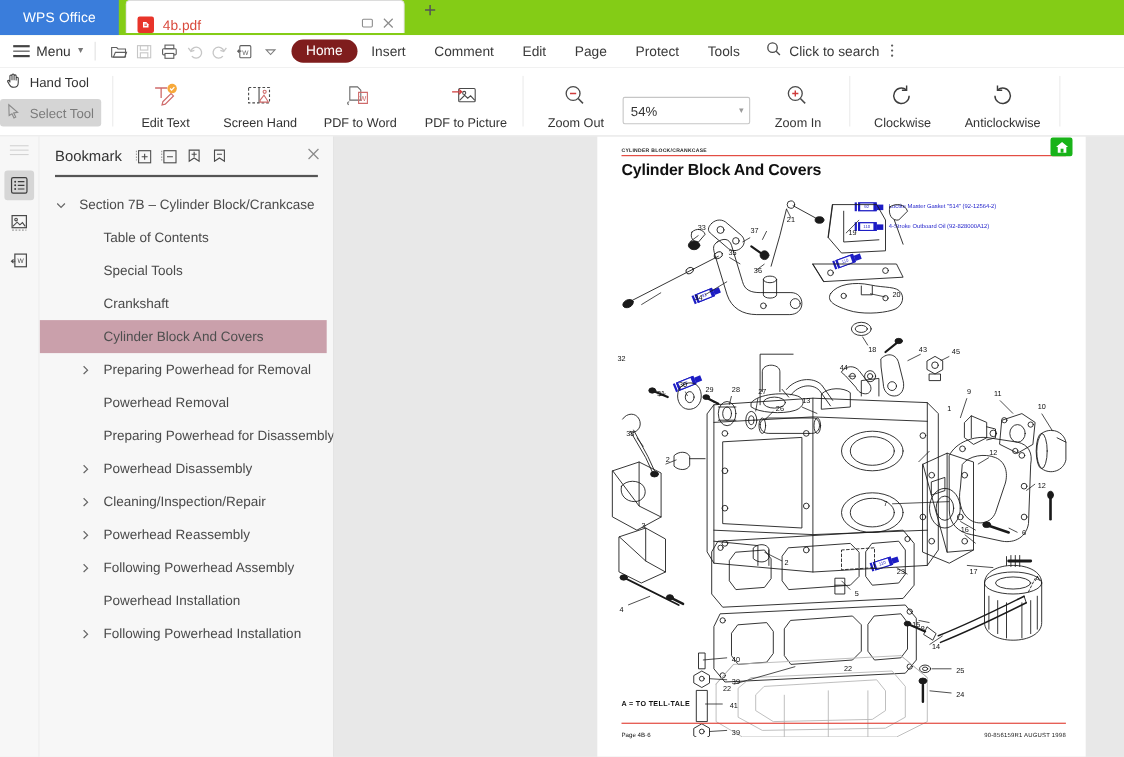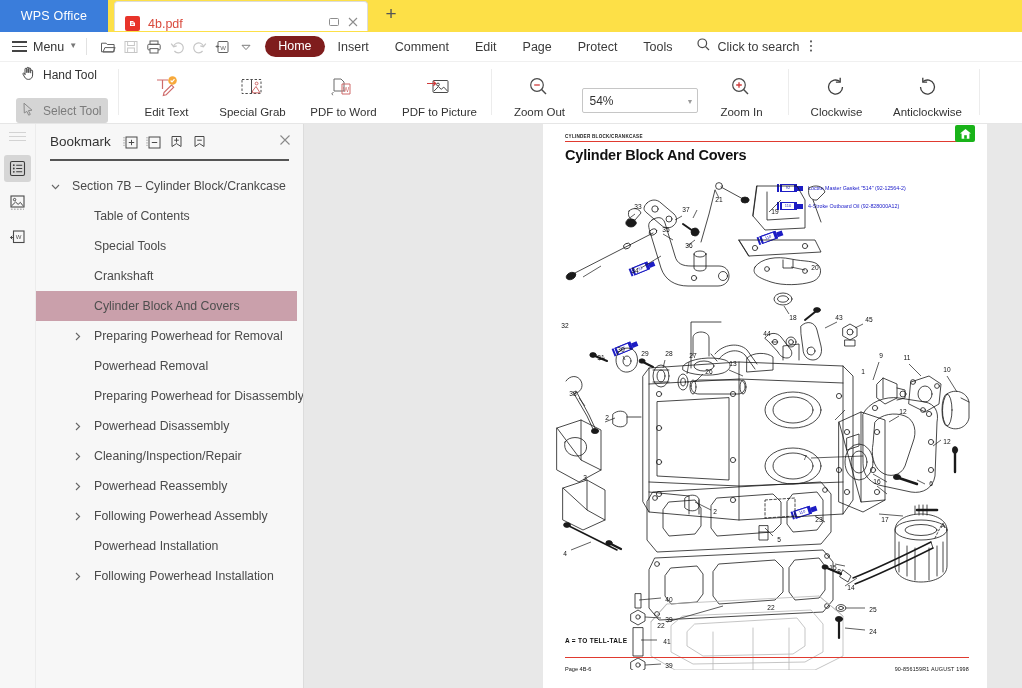--- a/index.html
+++ b/index.html
@@ -8,22 +8,22 @@
     width: 1022px; height: 688px;
     overflow: hidden;
     font-family: "Liberation Sans", sans-serif;
     background: #ffffff;
     -webkit-font-smoothing: antialiased;
   }
 
   
   #tabbar {
     height: 32px; width: 100%;
-    background: #fde047;
-    display: flex; align-items: center;
+    background: #84cc16;
+    display: flex; align-items: flex-start;
     position: relative;
   }
   #brand-tab {
     width: 108px; height: 32px;
     background: #3a7ddb;
     color: #ffffff;
     font-size: 12.5px;
     display: flex; align-items: center; justify-content: center;
     letter-spacing: .2px;
   }
@@ -110,22 +110,22 @@
   #ribbon {
     height: 62px; width: 100%;
     background: #ffffff;
     border-bottom: 1px solid #e6e6e6;
     display: flex; align-items: stretch;
     position: relative;
   }
   .rgroup { display: flex; align-items: stretch; padding: 3px 0 0; }
   .rsep { width: 1px; background: #ececec; margin: 7px 4px 8px; }
   .tool-stack {
-    display: flex; flex-direction: column; justify-content: space-between;
-    padding: 0 6px 0 16px; gap: 3px;
+    display: flex; flex-direction: column; justify-content: flex-start;
+    padding: 0 6px 0 0; gap: 3px;
   }
   .tool-row {
     display: flex; align-items: center; gap: 7px;
     font-size: 12px; color: #333;
     padding: 3px 7px 3px 4px; border-radius: 3px;
   }
   .tool-row.active { background: #d5d5d5; color: #7b7b7b; }
   .rbtn {
     width: 86px;
     display: flex; flex-direction: column;
@@ -435,21 +435,21 @@
 
     <div class="rbtn">
       <span class="gl">
         <svg width="28" height="26" viewBox="0 0 28 26">
           <rect x="4" y="4.5" width="19" height="14" fill="none" stroke="#4a4a4a" stroke-width="1" stroke-dasharray="2.4 1.8"></rect>
           <path d="M13.5 4.5v14" stroke="#4a4a4a" stroke-width="1"></path>
           <path d="M14.5 16 18 11.5l4 6.3h-7.5z" fill="none" stroke="#cf6b6b" stroke-width="1"></path>
           <circle cx="18.6" cy="8.5" r="1.4" fill="none" stroke="#cf6b6b" stroke-width="1"></circle>
         </svg>
       </span>
-      <span class="lbl">Special Grab</span>
+      <span class="lbl">Screen Hand</span>
     </div>
 
     <div class="rbtn wide">
       <span class="gl">
         <svg width="30" height="26" viewBox="0 0 30 26">
           <path d="M6 4h7l3 3v9H6z" fill="none" stroke="#6a6a6a" stroke-width="1"></path>
           <path d="M14 9h8v10h-8z" fill="none" stroke="#cf6b6b" stroke-width="1"></path>
           <text x="18" y="16.6" font-size="6.5" text-anchor="middle" fill="#cf6b6b" font-family="Liberation Sans">W</text>
           <path d="M5.5 17.5c-1.6 0-2.2 2-0.4 2.6" fill="none" stroke="#6a6a6a" stroke-width="1"></path>
         </svg>

